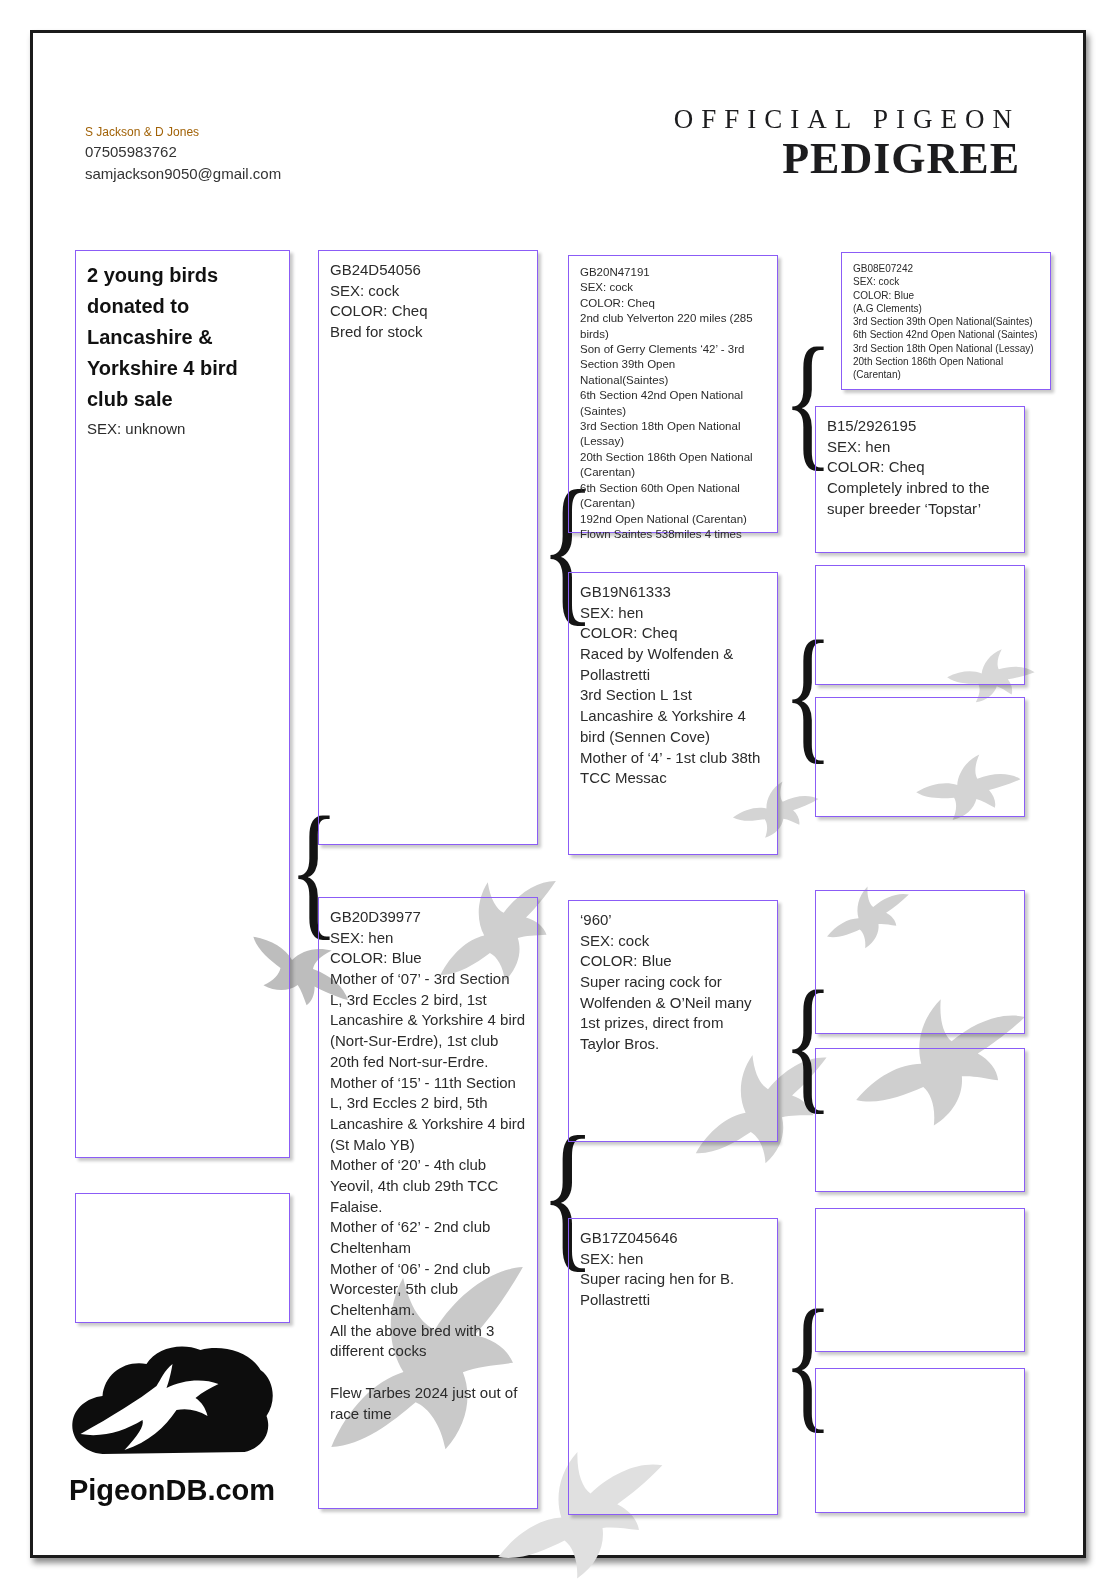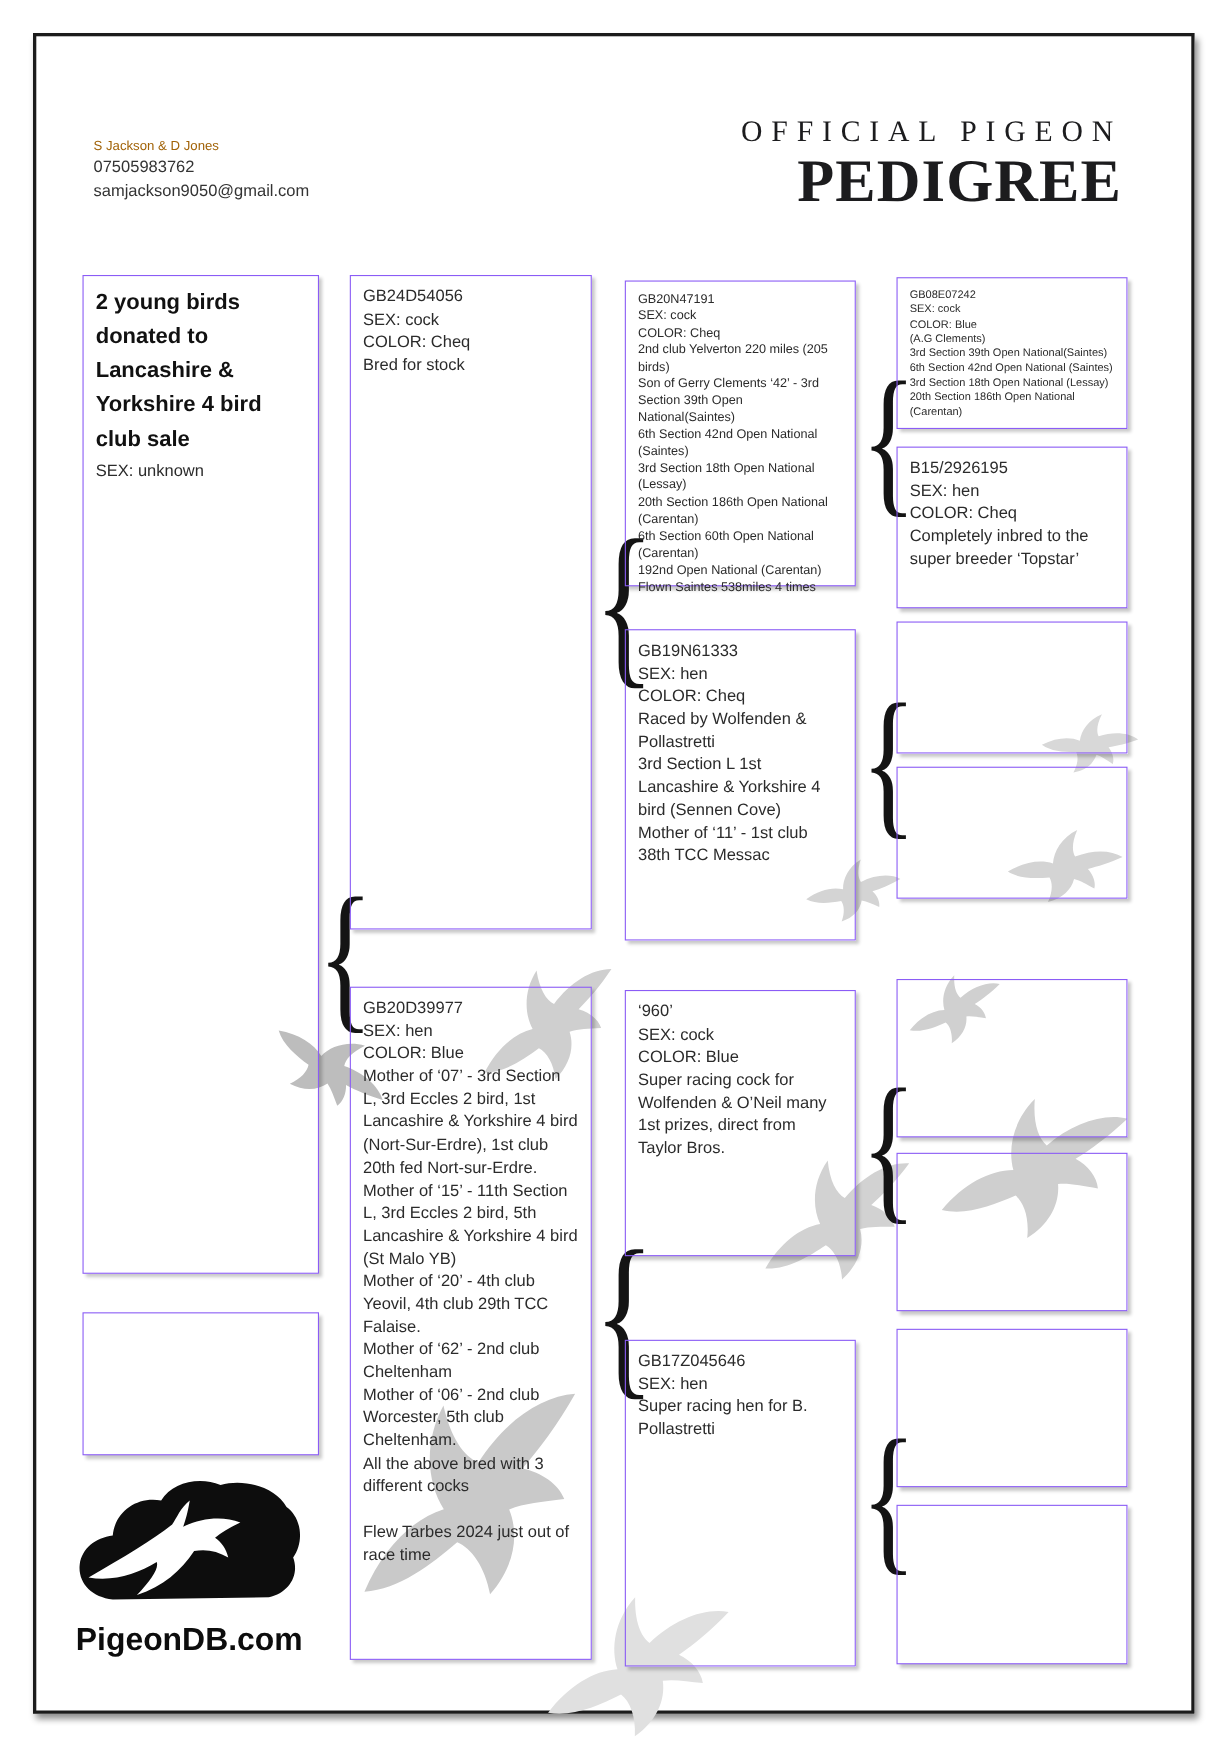--- a/index.html
+++ b/index.html
@@ -7,29 +7,29 @@
         font-family:"Liberation Sans","DejaVu Sans",sans-serif;color:#2b2b2b;}
   .frame{position:absolute;left:30px;top:30px;width:1050px;height:1522px;
          border:3px solid #1b1b1b;box-shadow:3px 5px 6px rgba(0,0,0,.45);background:transparent;}
   
   .contact{position:absolute;left:85px;top:76px;line-height:1.45;}
   .contact .name{font-size:12px;color:#a16207;margin-top:48px;}
   .contact .small{font-size:15px;color:#333;}
   .masthead{position:absolute;right:98px;top:104px;text-align:right;color:#1c1c1e;}
   .masthead .sub{font-family:"Liberation Serif","DejaVu Serif",serif;font-size:27px;
                  letter-spacing:8px;font-weight:400;}
-  .masthead .main{font-family:"Liberation Serif","DejaVu Serif",serif;font-size:55px;
+  .masthead .main{font-family:"Liberation Serif","DejaVu Serif",serif;font-size:44px;
                   font-weight:700;letter-spacing:1px;margin-top:2px;line-height:1;}
   
   .pbox{position:absolute;border:1px solid #8b5cf6;background:transparent;
         box-shadow:3px 3px 3px rgba(0,0,0,.22);padding:9px 11px;box-sizing:border-box;
         font-size:15px;line-height:1.38;z-index:3;}
   .pbox .bline{min-height:1em;}
   .pbox.small{font-size:11.5px;line-height:1.34;}
-  .pbox.tiny{font-size:10px;line-height:1.33;}
+  .pbox.tiny{font-size:10px;line-height:1.33;margin-left:26px;}
   .subject-title{font-size:20px;font-weight:700;line-height:1.55;color:#111;margin-bottom:4px;}
   
   .brace{position:absolute;z-index:2;color:#141414;font-family:"Liberation Serif","DejaVu Serif",serif;
          font-weight:400;transform-origin:center;pointer-events:none;}
   .brace::before{content:"{";display:block;}
   
   .wm{position:absolute;z-index:1;pointer-events:none;}
   
   .logo{position:absolute;left:63px;top:1336px;width:218px;z-index:4;text-align:center;}
   .logo-text{font-size:29px;font-weight:700;color:#0d0d0d;margin-top:2px;letter-spacing:0px;text-align:center;}
@@ -119,38 +119,38 @@
         <div class="bline">&nbsp;</div>
         <div class="bline">Flew Tarbes 2024 just out of race time</div>
       </div>
   </div>
 
   <div class="pbox small" style="left:568px;top:255px;width:210px;height:278px">
     <div class="bline">GB20N47191</div>
     <div>
         <div class="bline">SEX: cock</div>
         <div class="bline">COLOR: Cheq</div>
-        <div class="bline">2nd club Yelverton 220 miles (205 birds)</div>
+        <div class="bline">2nd club Yelverton 220 miles (285 birds)</div>
         <div class="bline">Son of Gerry Clements ‘42’ - 3rd Section 39th Open National(Saintes)</div>
         <div class="bline">6th Section 42nd Open National (Saintes)</div>
         <div class="bline">3rd Section 18th Open National (Lessay)</div>
         <div class="bline">20th Section 186th Open National (Carentan)</div>
         <div class="bline">6th Section 60th Open National (Carentan)</div>
         <div class="bline">192nd Open National (Carentan)</div>
         <div class="bline">Flown Saintes 538miles 4 times</div>
       </div>
   </div>
   <div class="pbox" style="left:568px;top:572px;width:210px;height:283px">
     <div class="bline">GB19N61333</div>
     <div>
         <div class="bline">SEX: hen</div>
         <div class="bline">COLOR: Cheq</div>
         <div class="bline">Raced by Wolfenden &amp; Pollastretti</div>
         <div class="bline">3rd Section L 1st Lancashire &amp; Yorkshire 4 bird (Sennen Cove)</div>
-        <div class="bline">Mother of ‘11’ - 1st club 38th TCC Messac</div>
+        <div class="bline">Mother of ‘4’ - 1st club 38th TCC Messac</div>
       </div>
   </div>
   <div class="pbox" style="left:568px;top:900px;width:210px;height:242px">
     <div class="bline">‘960’</div>
     <div>
         <div class="bline">SEX: cock</div>
         <div class="bline">COLOR: Blue</div>
         <div class="bline">Super racing cock for Wolfenden &amp; O’Neil many 1st prizes, direct from Taylor Bros.</div>
       </div>
   </div>

